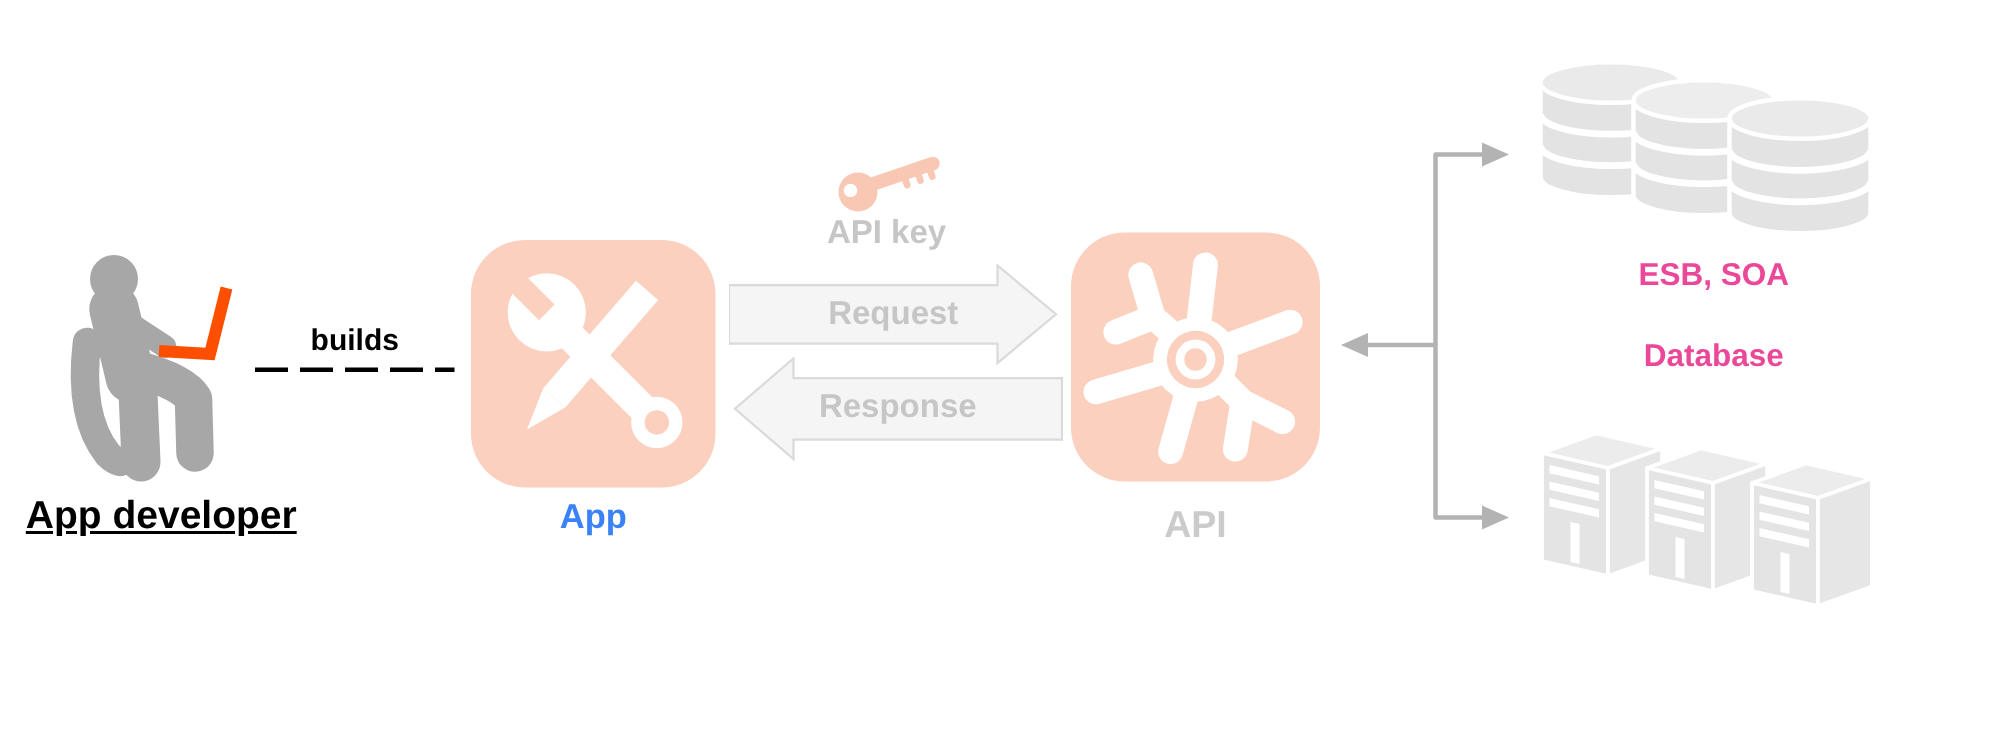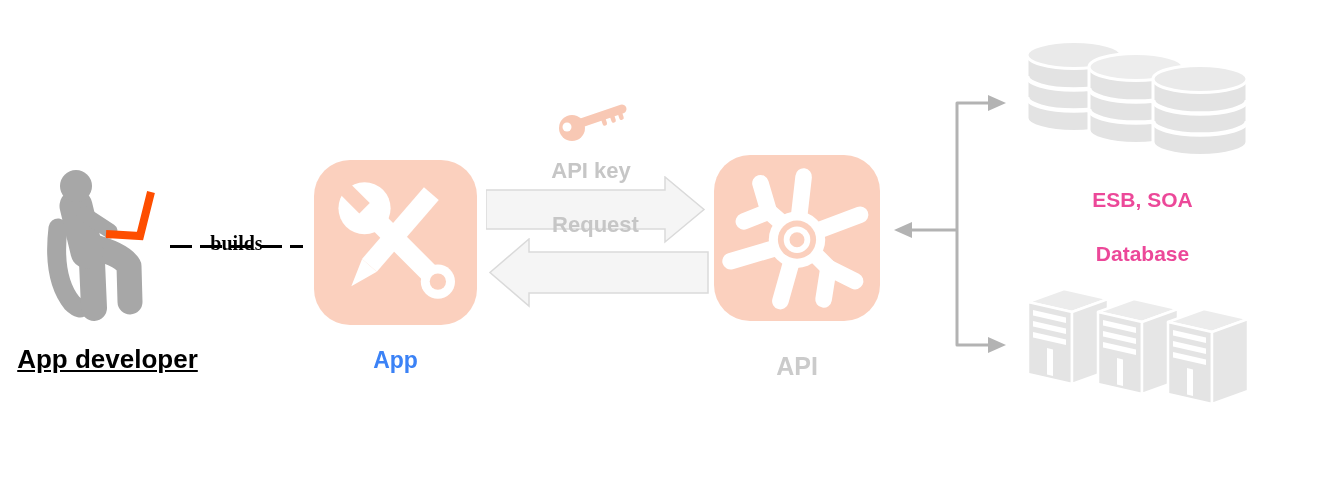--- a/index.html
+++ b/index.html
@@ -1,25 +1,25 @@
 <!DOCTYPE html>
 <html><head>
 <meta charset="utf-8">
 <style>
   html,body{margin:0;padding:0;background:#fff;}
   #canvas{
     position:relative;width:1342px;height:504px;background:#ffffff;
     font-family:"Liberation Sans", sans-serif;overflow:hidden;
   }
   .abs{position:absolute;}
-  .lbl{font-weight:bold;text-align:center;margin-top:16px;}
+  .lbl{font-weight:bold;text-align:center;}
   .lbl-dark{color:#000000;}
   .lbl-gray{color:#c6c6c6;}
   #app-developer-label{left:0px;top:328px;width:215px;font-size:26px;text-decoration:underline;}
-  #builds-label{left:170px;top:216px;width:133px;font-size:20px;font-family:Liberation Serif, serif;}
+  #builds-label{left:170px;top:216px;width:133px;font-size:20px;}
   #dashed-line{left:170px;top:245px;width:133px;height:3px;
     background:repeating-linear-gradient(90deg,#000 0 22px,transparent 22px 30px);}
   .badge{background:#fbd0be;border-radius:36px;}
   #app-icon{left:314px;top:160px;width:163px;height:165px;}
   #app-label{left:314px;top:331px;width:163px;font-size:23px;color:#3b82f6;}
   #key-icon{left:548px;top:98px;}
   #api-key-label{left:530px;top:142px;width:122px;font-size:22px;}
   #request-arrow{left:486px;top:176px;}
   #request-label{left:486px;top:186px;width:219px;height:46px;font-size:22px;
     display:flex;align-items:center;justify-content:center;}
@@ -82,20 +82,21 @@
   <div id="api-key-label" class="abs lbl lbl-gray">API key</div>
 
   <svg id="request-arrow" class="abs" width="220" height="68" viewBox="0 0 220 68">
     <polygon points="0,14 179,14 179,1 218,33.5 179,66 179,53 0,53" fill="#f5f5f5" stroke="#dadada" stroke-width="1.5"></polygon>
   </svg>
   <div id="request-label" class="abs lbl lbl-gray">Request</div>
 
   <svg id="response-arrow" class="abs" width="221" height="70" viewBox="0 0 221 70">
     <polygon points="220,14 41,14 41,1 2,34.5 41,68 41,55 220,55" fill="#f5f5f5" stroke="#dadada" stroke-width="1.5"></polygon>
   </svg>
+  <div id="response-label" class="abs lbl lbl-gray">Response</div>
 
   <div id="api-icon" class="abs badge">
     <svg width="166" height="166" viewBox="0 0 100 100">
       <circle cx="50" cy="51" r="17" fill="#ffffff"></circle>
       <g fill="none" stroke="#ffffff" stroke-width="10" stroke-linecap="round">
         <path d="M 50 48 L 54 13"></path>
         <path d="M 48 47 L 33 34"></path>
         <path d="M 33 34 L 18 40"></path>
         <path d="M 33 34 L 28 17"></path>
         <path d="M 44 54 L 10 64"></path>

